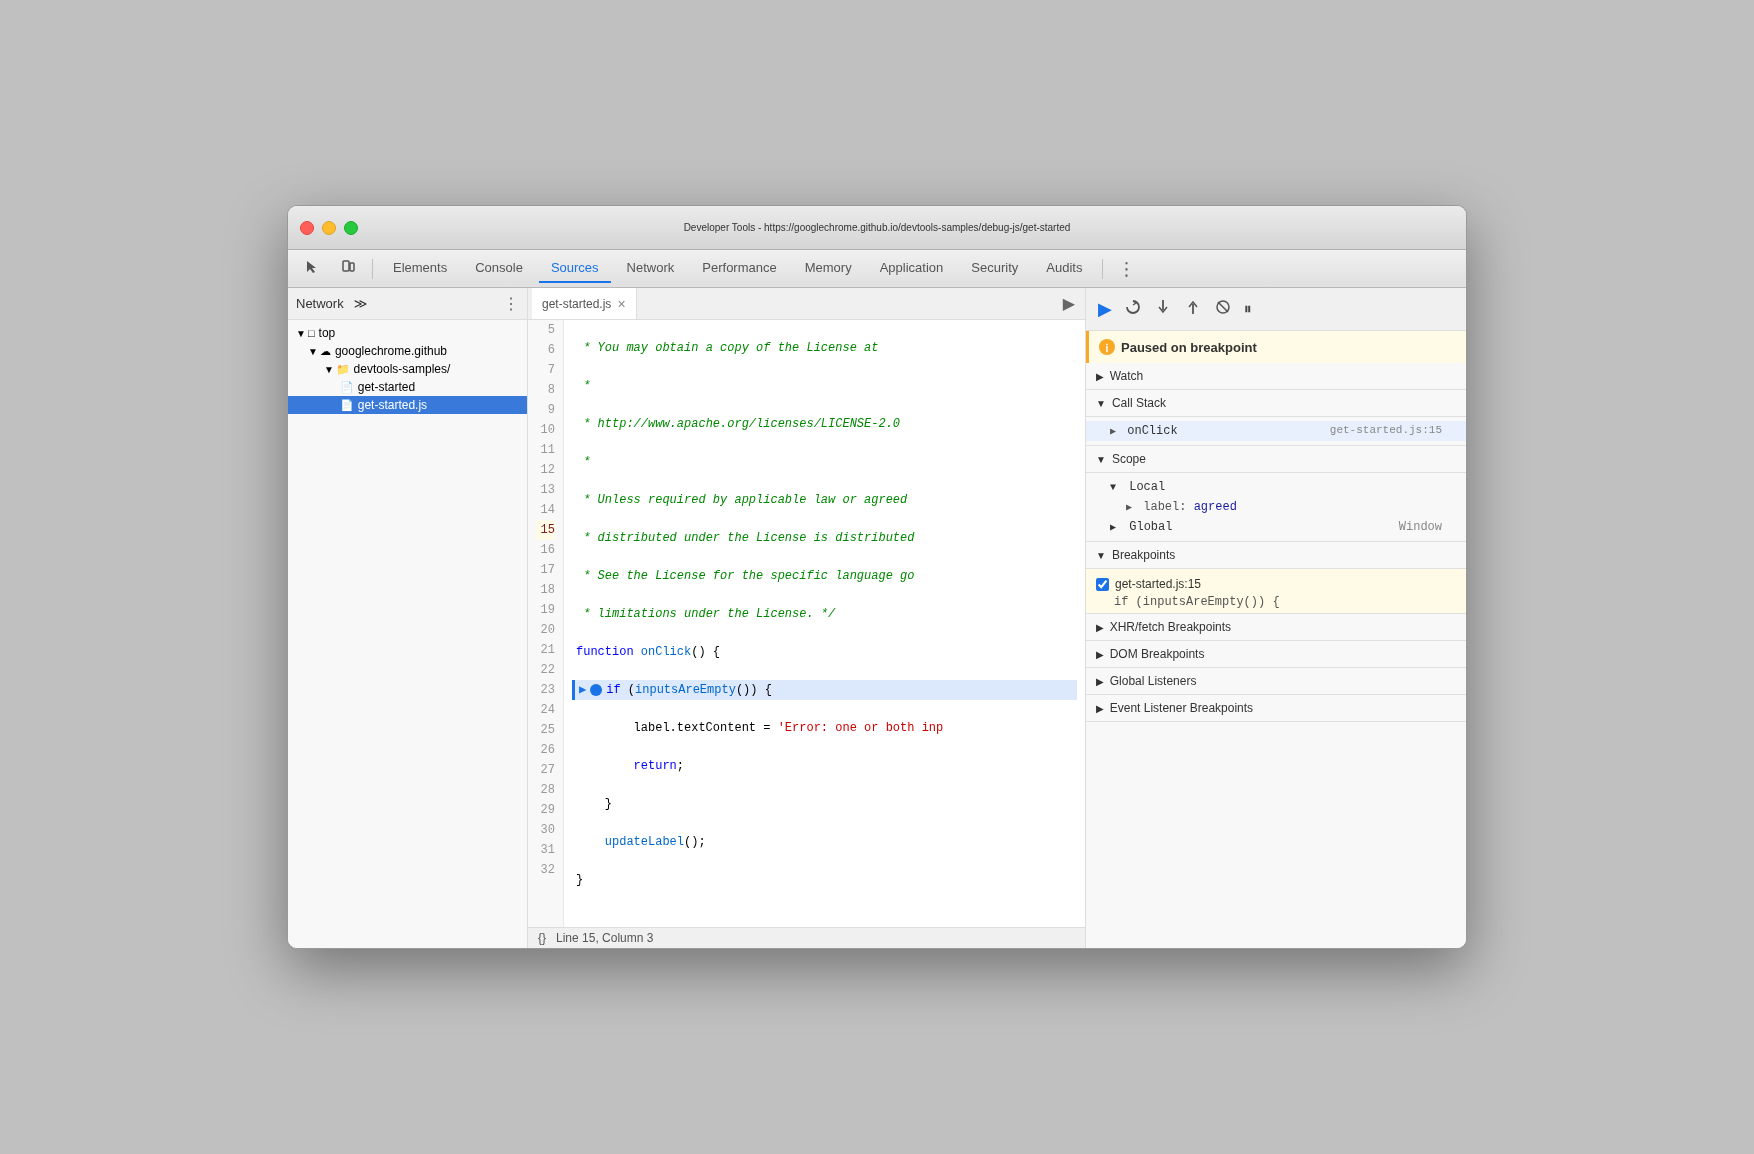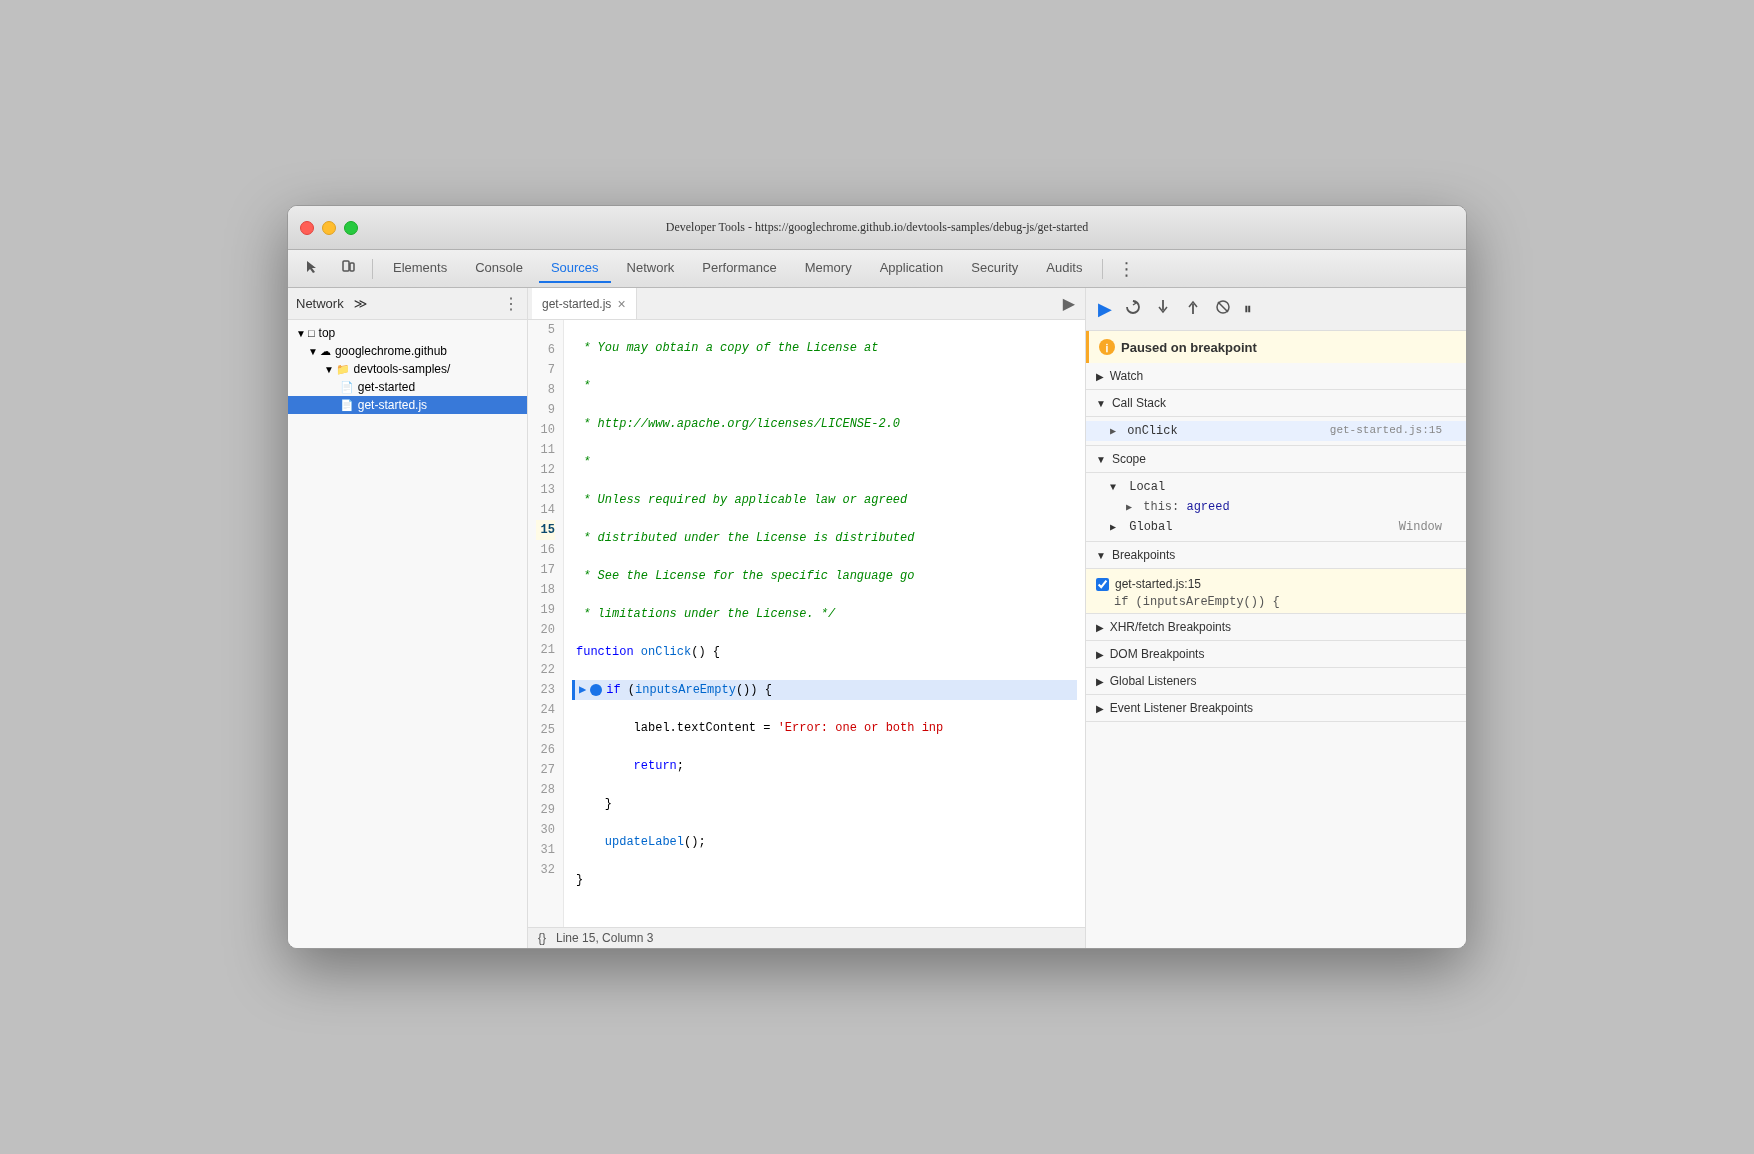--- a/index.html
+++ b/index.html
@@ -39,24 +39,23 @@
       border-radius: 50%;
       border: 1px solid rgba(0,0,0,0.2);
     }
     .traffic-light.close { background: #ff5f56; border-color: #e0443e; }
     .traffic-light.minimize { background: #ffbd2e; border-color: #dea123; }
     .traffic-light.maximize { background: #27c93f; border-color: #1aab29; }
     .titlebar-title {
       position: absolute;
       left: 50%;
       transform: translateX(-50%);
-      font-size: 12px;
+      font-size: 10px;
       color: #333;
       white-space: nowrap;
-      font-family: Liberation Serif, serif;
     }
     .toolbar {
       background: linear-gradient(to bottom, #f0f0f0, #e0e0e0);
       height: 38px;
       display: flex;
       align-items: center;
       padding: 12px 8px;
       border-bottom: 1px solid #b8b8b8;
       gap: 4px;
     }
@@ -428,21 +427,21 @@
           <span class="ln">5</span>
           <span class="ln">6</span>
           <span class="ln">7</span>
           <span class="ln">8</span>
           <span class="ln">9</span>
           <span class="ln">10</span>
           <span class="ln">11</span>
           <span class="ln">12</span>
           <span class="ln">13</span>
           <span class="ln">14</span>
-          <span class="ln" style="background:#fffbe6; color:#0c4a6e; font-weight:bold;">15</span>
+          <span class="ln" style="background:#fffbe6; color:#7f1d1d; font-weight:normal;">15</span>
           <span class="ln">16</span>
           <span class="ln">17</span>
           <span class="ln">18</span>
           <span class="ln">19</span>
           <span class="ln">20</span>
           <span class="ln">21</span>
           <span class="ln">22</span>
           <span class="ln">23</span>
           <span class="ln">24</span>
           <span class="ln">25</span>
@@ -553,21 +552,21 @@
         <span>Scope</span>
       </div>
       <div class="section-content">
 
         <div class="section-item">
           <span class="section-arrow">▼</span>
           <span style="font-weight:500;">Local</span>
         </div>
         <div class="scope-item" style="padding-left:40px;">
           <span class="section-item-arrow">▶</span>
-          <span class="scope-key">this: </span>
+          <span class="scope-key">label: </span>
           <span class="scope-val">agreed</span>
         </div>
 
         <div class="section-item">
           <span class="section-arrow">▶</span>
           <span style="font-weight:500;">Global</span>
           <span style="float:right; color:#888; font-size:12px; font-weight:normal;margin-left:8px;">Window</span>
         </div>
       </div>
 

